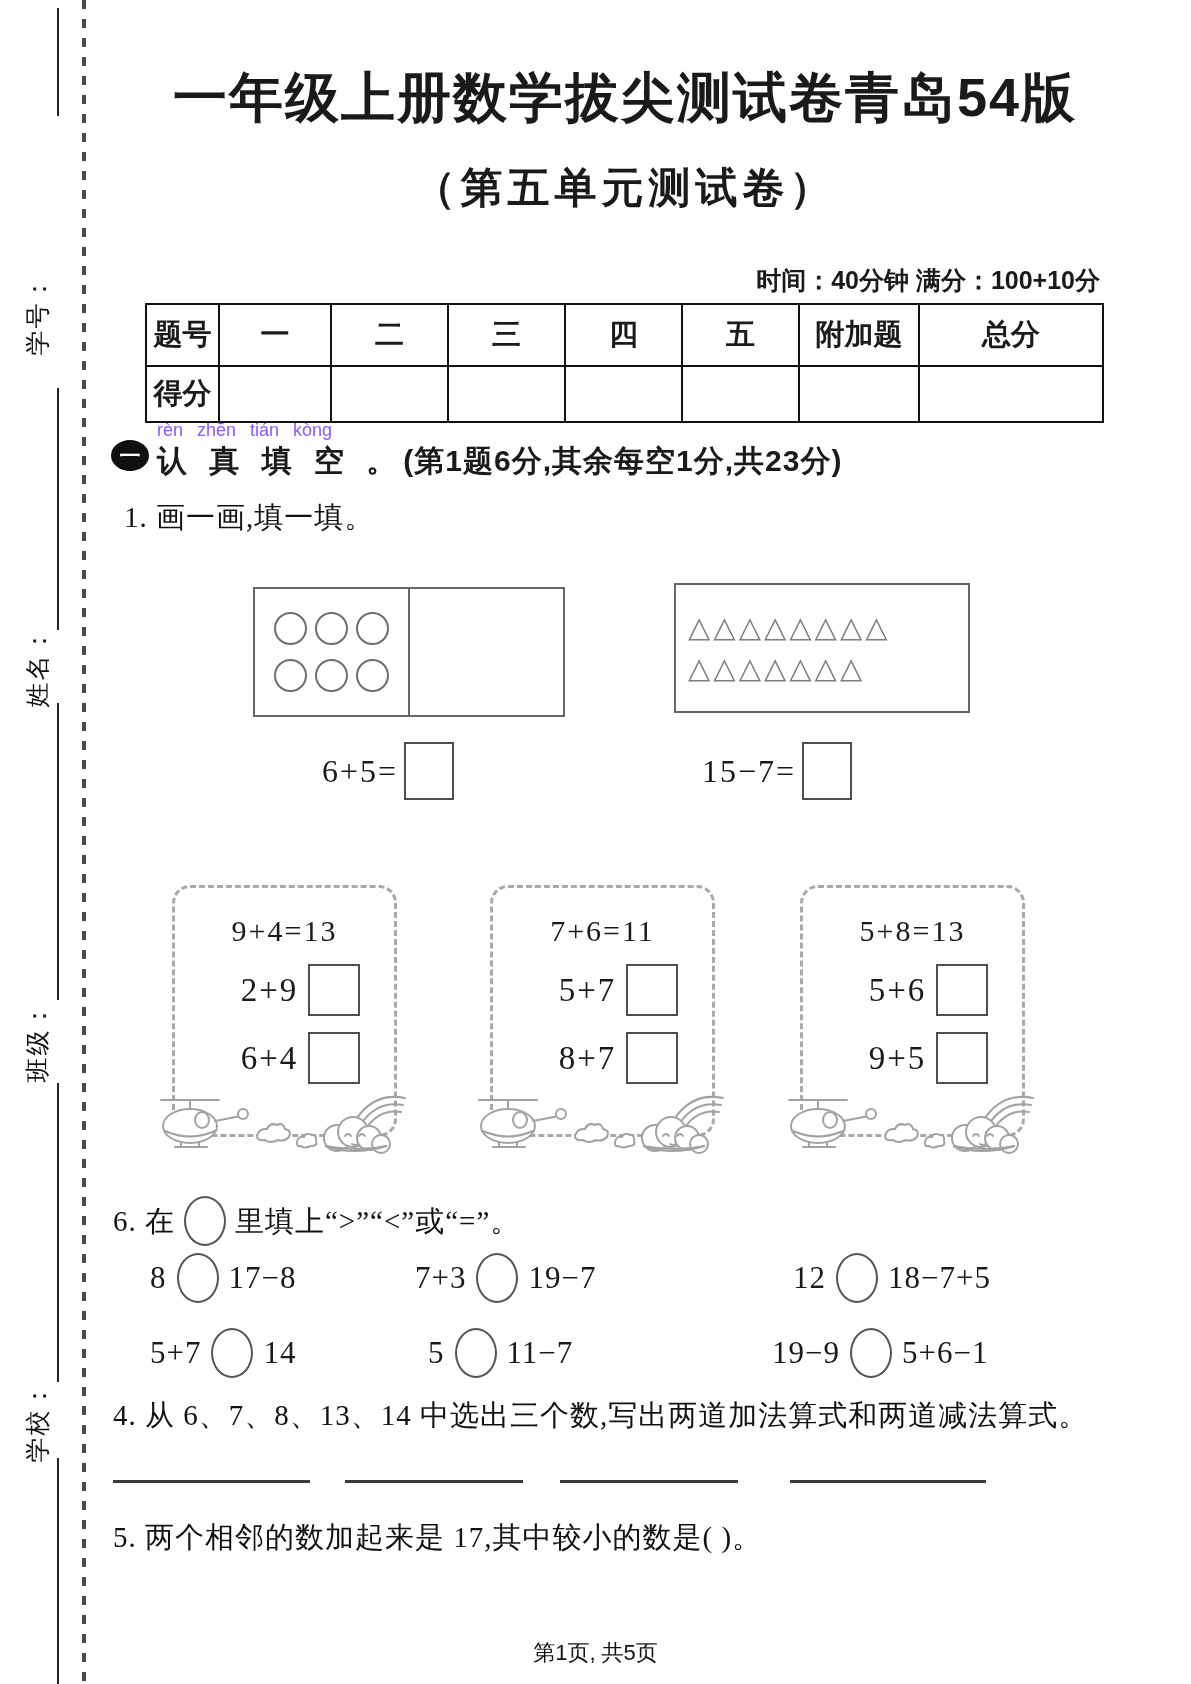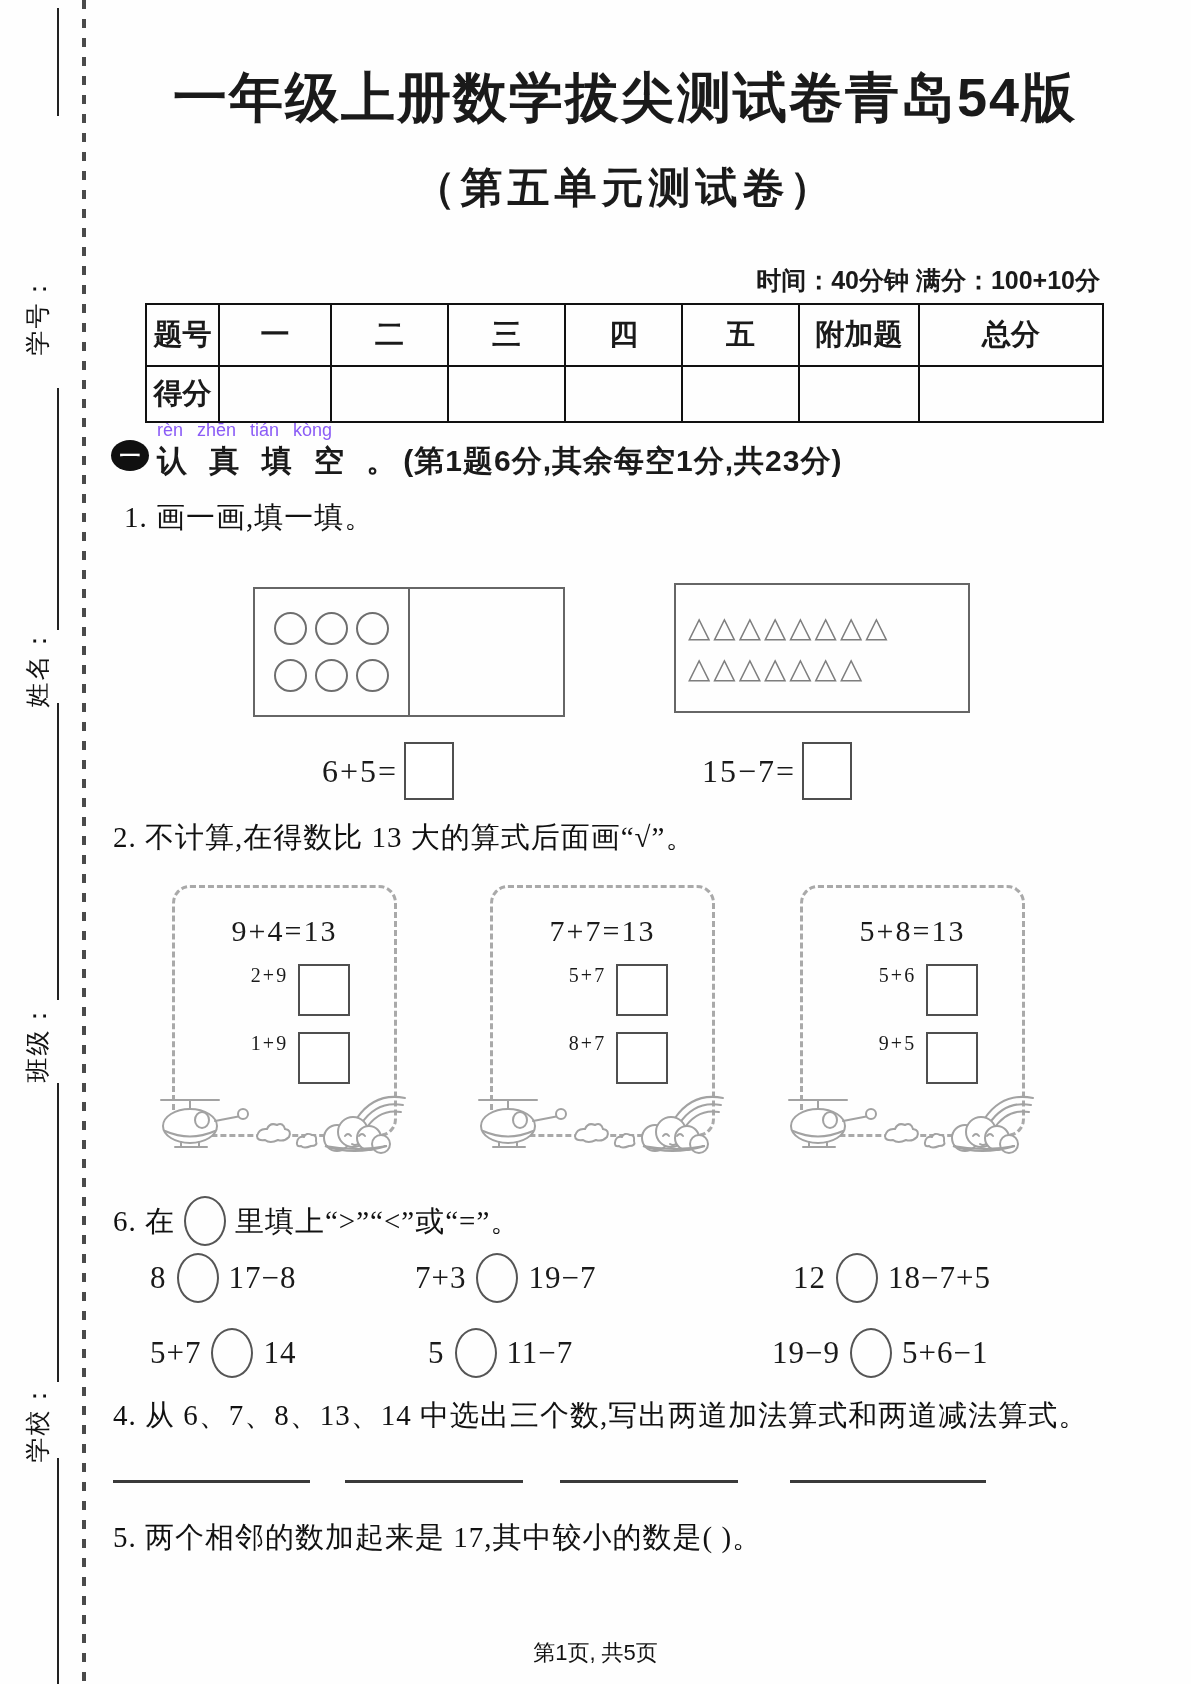--- a/index.html
+++ b/index.html
@@ -48,21 +48,21 @@
   .q1-box-right{position:absolute;left:674px;top:583px;width:296px;height:130px;border:2px solid #666;
     display:flex;flex-direction:column;justify-content:center;gap:12px;padding-left:12px;box-sizing:border-box;}
   .tri-row{line-height:1;}
   .tri{font-family:"DejaVu Sans",sans-serif;font-size:29px;color:#7e7e7e;margin-right:3px;display:inline-block;}
   .eq{position:absolute;display:flex;align-items:center;font-size:32px;letter-spacing:2px;}
   .ans-box{width:46px;height:54px;border:2px solid #4f4f4f;display:inline-block;background:#fff;margin-left:6px;}
   
   .card{position:absolute;top:885px;width:225px;height:252px;border:3px dashed #a9a9a9;border-radius:18px;
     display:flex;flex-direction:column;align-items:center;padding-top:26px;box-sizing:border-box;gap:16px;}
   .card-eq{font-size:30px;letter-spacing:2px;}
-  .card-row{display:flex;font-size:20px;letter-spacing:2px;margin-left:32px;}
+  .card-row{display:flex;align-items:center;font-size:33px;letter-spacing:2px;margin-left:32px;}
   .card-row .ans-box{width:48px;height:48px;margin-left:10px;}
   .card-deco{position:absolute;left:-22px;bottom:-30px;width:268px;height:74px;overflow:visible;}
   
   .cmp{display:inline-block;width:38px;height:46px;border:2px solid #555;border-radius:50%;
     vertical-align:middle;margin:0 9px 6px 9px;}
   .q3-item{position:absolute;display:flex;align-items:center;font-size:31px;letter-spacing:1px;white-space:nowrap;}
   .q3-item .cmp{margin:0 10px;}
   
   .blank{position:absolute;height:0;border-top:3px solid #3a3a3a;}
   
@@ -157,30 +157,29 @@
 
   <div class="eq" style="left:322px;top:742px;">
     <span>6+5=</span>
     <span class="ans-box"></span>
   </div>
   <div class="eq" style="left:702px;top:742px;">
     <span>15−7=</span>
     <span class="ans-box"></span>
   </div>
 
-  <div class="qtext" style="left:113px;top:818px;">2. 不计算,在得数比 13 大的算式后面画“√”。</div>
 
   <div class="card" style="left:172px;">
     <div class="card-eq">9+4=13</div>
     <div class="card-row">
       <span>2+9</span>
         <span class="ans-box"></span>
     </div>
     <div class="card-row">
-      <span>1+9</span>
+      <span>6+4</span>
         <span class="ans-box"></span>
     </div>
     <svg class="card-deco" viewBox="0 0 268 74">
       <g>
         <line class="deco-stroke" x1="8" y1="10" x2="66" y2="10"></line>
         <line class="deco-stroke" x1="37" y1="10" x2="37" y2="19"></line>
         <ellipse class="deco-fill" cx="37" cy="36" rx="27" ry="17"></ellipse>
         <ellipse class="deco-fill" cx="49" cy="30" rx="7" ry="8"></ellipse>
         <path class="deco-stroke" d="M12 41 Q37 52 62 41"></path>
         <path class="deco-stroke" d="M62 31 L88 26"></path>
@@ -203,21 +202,21 @@
         <circle class="deco-fill" cx="228" cy="54" r="9"></circle>
         <path class="deco-fill" d="M172 56 q28 10 62 0 q-30 6-62 0 z"></path>
         <path class="deco-stroke" d="M192 46 q3-4 6 0"></path>
         <path class="deco-stroke" d="M206 46 q3-4 6 0"></path>
         <path class="deco-stroke" d="M199 54 q3 2 6 0"></path>
       </g>
     </svg>
   </div>
 
   <div class="card" style="left:490px;">
-    <div class="card-eq">7+7=13</div>
+    <div class="card-eq">7+6=11</div>
     <div class="card-row">
       <span>5+7</span>
         <span class="ans-box"></span>
     </div>
     <div class="card-row">
       <span>8+7</span>
         <span class="ans-box"></span>
     </div>
     <svg class="card-deco" viewBox="0 0 268 74">
       <g>

